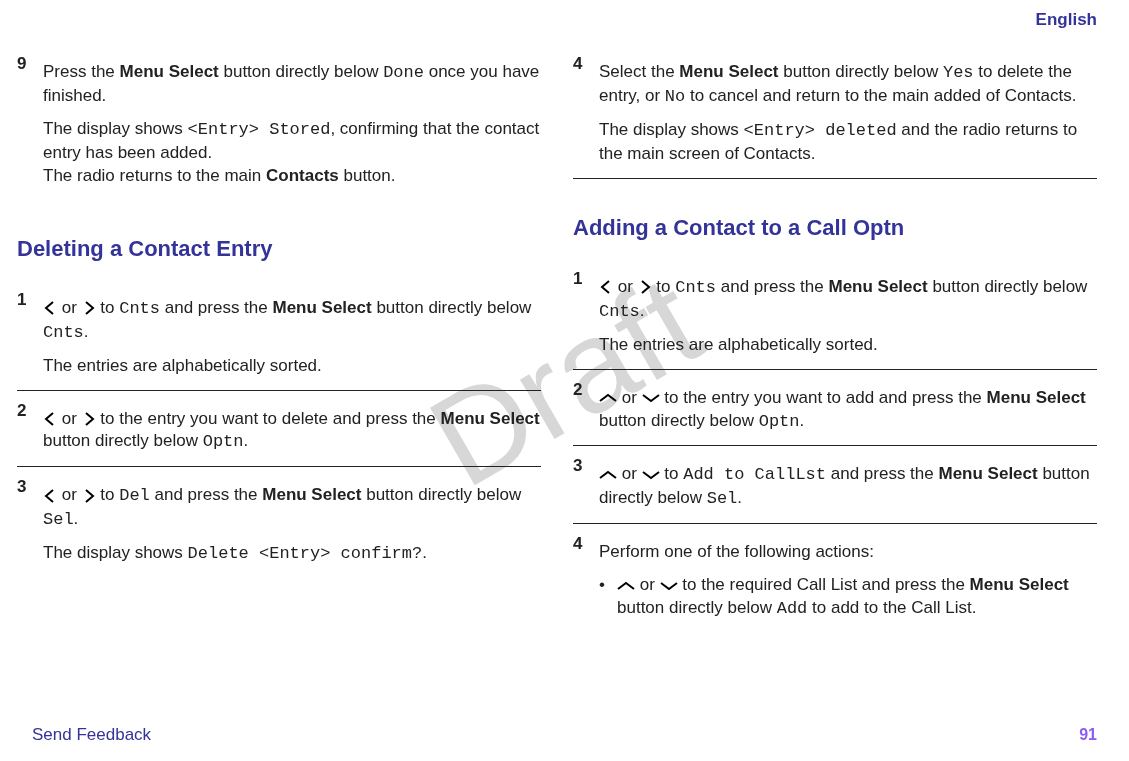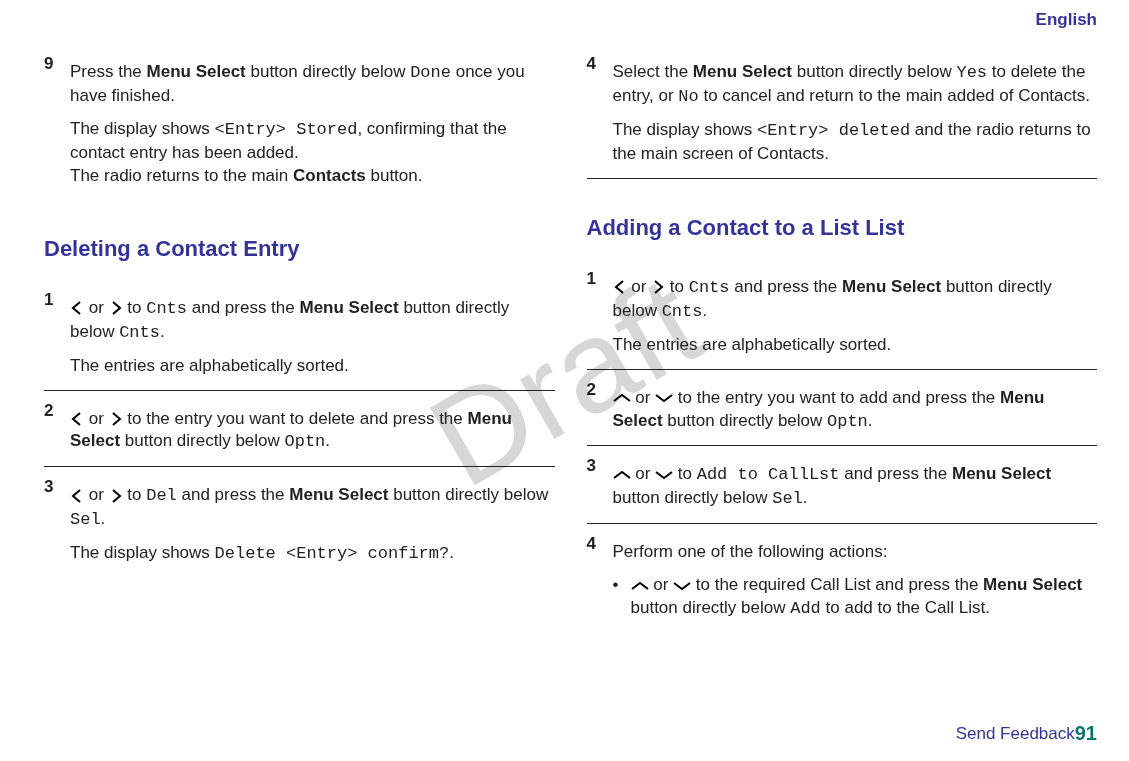--- a/index.html
+++ b/index.html
@@ -18,21 +18,21 @@
     font-size:130px;
     color:#bdbdbd;
     opacity:0.6;
     pointer-events:none;
     z-index:0;
     font-weight:400;
   }
   .page{
     position:relative;
     z-index:1;
-    padding:10px 32px 16px 44px;
+    padding:10px 32px 16px 17px;
     height:100%;
     box-sizing:border-box;
   }
   .lang{
     text-align:right;
     color:#333399;
     font-weight:700;
     font-size:17px;
     margin-bottom:14px;
   }
@@ -72,26 +72,26 @@
   .mono{
     font-family:"Courier New", Courier, monospace;
   }
   .icon{
     display:inline-block;
     vertical-align:middle;
   }
   .icon svg{ display:block;}
   .footer{
     position:absolute; bottom:16px; left:32px; right:32px;
-    display:flex; justify-content:flex-end; align-items:center;
+    display:flex; justify-content:space-between; align-items:center;
     font-size:17px;
     margin-top:42px;
   }
   .footer .link{ color:#333399; text-decoration:none;}
-  .footer .pagenum{ color:#0f766e; font-weight:700; font-size:20px;}
+  .footer .pagenum{ color:#8b5cf6; font-weight:700; font-size:16px;}
   ul.sub{ list-style:none; padding-left:0; margin:8px 0 0 0;}
   ul.sub li{ display:flex; align-items:flex-start; }
   ul.sub li .bullet{ width:18px; flex-shrink:0;}
   b{ font-weight:700;}
 </style>
 </head>
 <body>
 
 <div class="watermark">Draft</div>
 
@@ -171,21 +171,21 @@
               <span>Select the </span><b>Menu Select</b><span> button directly below </span><span class="mono">Yes</span><span> to delete the entry, or </span><span class="mono">No</span><span> to cancel and return to the main added of Contacts.</span>
             </p>
             <p>
               <span>The display shows </span><span class="mono">&lt;Entry&gt; deleted</span><span> and the radio returns to the main screen of Contacts.</span>
             </p>
           </div>
         </li>
       </ol>
       <div style="border-top:1px solid #222;"></div>
 
-      <h2 class="section-title">Adding a Contact to a List List</h2>
+      <h2 class="section-title">Adding a Contact to a Call Optn</h2>
 
       <ol class="steps">
         <li class="no-border-top">
           <div class="num">1</div>
           <div class="body">
             <p>
               <span class="icon"><svg width="14" height="14" viewBox="0 0 14 14">
                     <path d="M10 1 L3 7 L10 13" fill="none" stroke="#000" stroke-width="2"></path>
                   </svg></span><span> or </span><span class="icon"><svg width="14" height="14" viewBox="0 0 14 14">
                     <path d="M4 1 L11 7 L4 13" fill="none" stroke="#000" stroke-width="2"></path>

